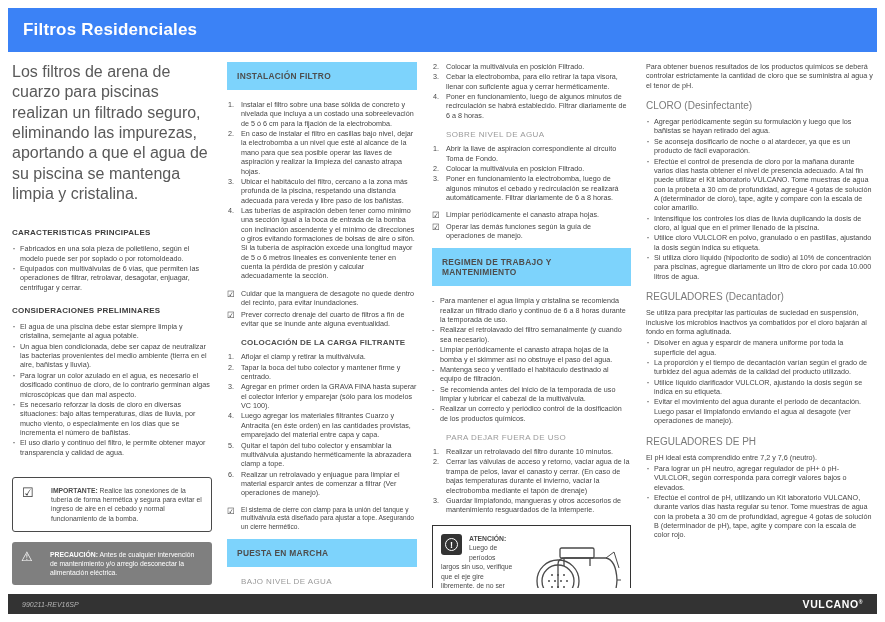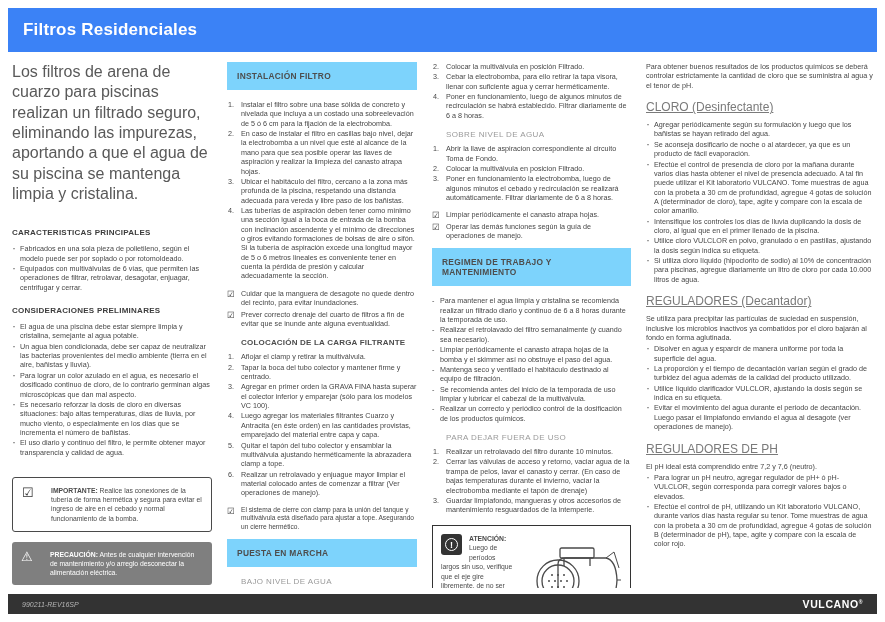--- a/index.html
+++ b/index.html
@@ -29,21 +29,21 @@
   ol.num li::before { content:counter(n) "."; position:absolute; left:1px; }
   ul.checks { margin:8px 0; }
   ul.checks li { position:relative; padding-left:14px; margin-bottom:2px; }
   ul.checks .cb { position:absolute; left:0; top:0; font-size:8.5px; color:#3a3a3a; }
   ul.checks.small li { font-size:6.6px; }
 
   .shead { background:#7dd3fc; color:#4d4d4d; font-size:8.4px; font-weight:bold; letter-spacing:.3px; padding:9px 10px; margin-bottom:10px; }
   .subcaps { font-size:8px; letter-spacing:.4px; margin:10px 0 5px 14px; font-weight:normal; }
   .subcaps.light { color:#9a9a9a; }
   .subcaps.dark { color:#4d4d4d; font-weight:bold; letter-spacing:.2px; }
-  .subplain { font-size:12px; color:#7a7a7a; font-weight:normal; margin:10px 0 6px;text-decoration:underline; }
+  .subplain { font-size:10px; color:#7a7a7a; font-weight:normal; margin:10px 0 6px; }
 
   .box { position:relative; border-radius:3px; margin-top:10px; padding:8px 9px 8px 38px; font-size:6.8px; line-height:1.35; }
   .box p { font-size:6.8px; line-height:1.35; }
   .box b { font-weight:bold; }
   .box.white { border:1.3px solid #4a4a4a; color:#4a4a4a; margin-top:20px; }
   .box.gray1 { background:#7f7f7f; color:#fff; }
   .box.gray2 { background:#595959; color:#fff; }
   .bicon { position:absolute; left:9px; top:8px; font-size:13px; line-height:1; }
   .box.white .bicon { color:#333; }
   .box.gray1 .bicon, .box.gray2 .bicon { color:#fff; }
@@ -112,21 +112,21 @@
           <li><span class="cb">☑</span><span>Cuidar que la manguera de desagote no quede dentro del recinto, para evitar inundaciones.</span></li>
           <li><span class="cb">☑</span><span>Prever correcto drenaje del cuarto de filtros a fin de evitar que se inunde ante alguna eventualidad.</span></li>
         </ul>
       <h4 class="subcaps dark">COLOCACIÓN DE LA CARGA FILTRANTE</h4>
       <ol class="num">
           <li>Aflojar el clamp y retirar la multiválvula.</li>
           <li>Tapar la boca del tubo colector y mantener firme y centrado.</li>
           <li>Agregar en primer orden la GRAVA FINA hasta superar el colector inferior y emparejar (sólo para los modelos VC 100).</li>
           <li>Luego agregar los materiales filtrantes Cuarzo y Antracita (en éste orden) en las cantidades provistas, emparejado del material entre capa y capa.</li>
           <li>Quitar el tapón del tubo colector y ensamblar la multiválvula ajustando herméticamente la abrazadera clamp a tope.</li>
-          <li>Realizar un retrolavado y enjuague mayor limpiar el material colocado antes de comenzar a filtrar (Ver operaciones de manejo).</li>
+          <li>Realizar un retrolavado y enjuague para limpiar el material esparcir antes de comenzar a filtrar (Ver operaciones de manejo).</li>
         </ol>
       <ul class="checks small">
           <li><span class="cb">☑</span><span>El sistema de cierre con clamp para la unión del tanque y multiválvula está diseñado para ajustar a tope. Asegurando un cierre hermético.</span></li>
         </ul>
       <div class="shead">PUESTA EN MARCHA</div>
       <h4 class="subcaps light">BAJO NIVEL DE AGUA</h4>
 
     </div>
 
     <div class="col col3">

